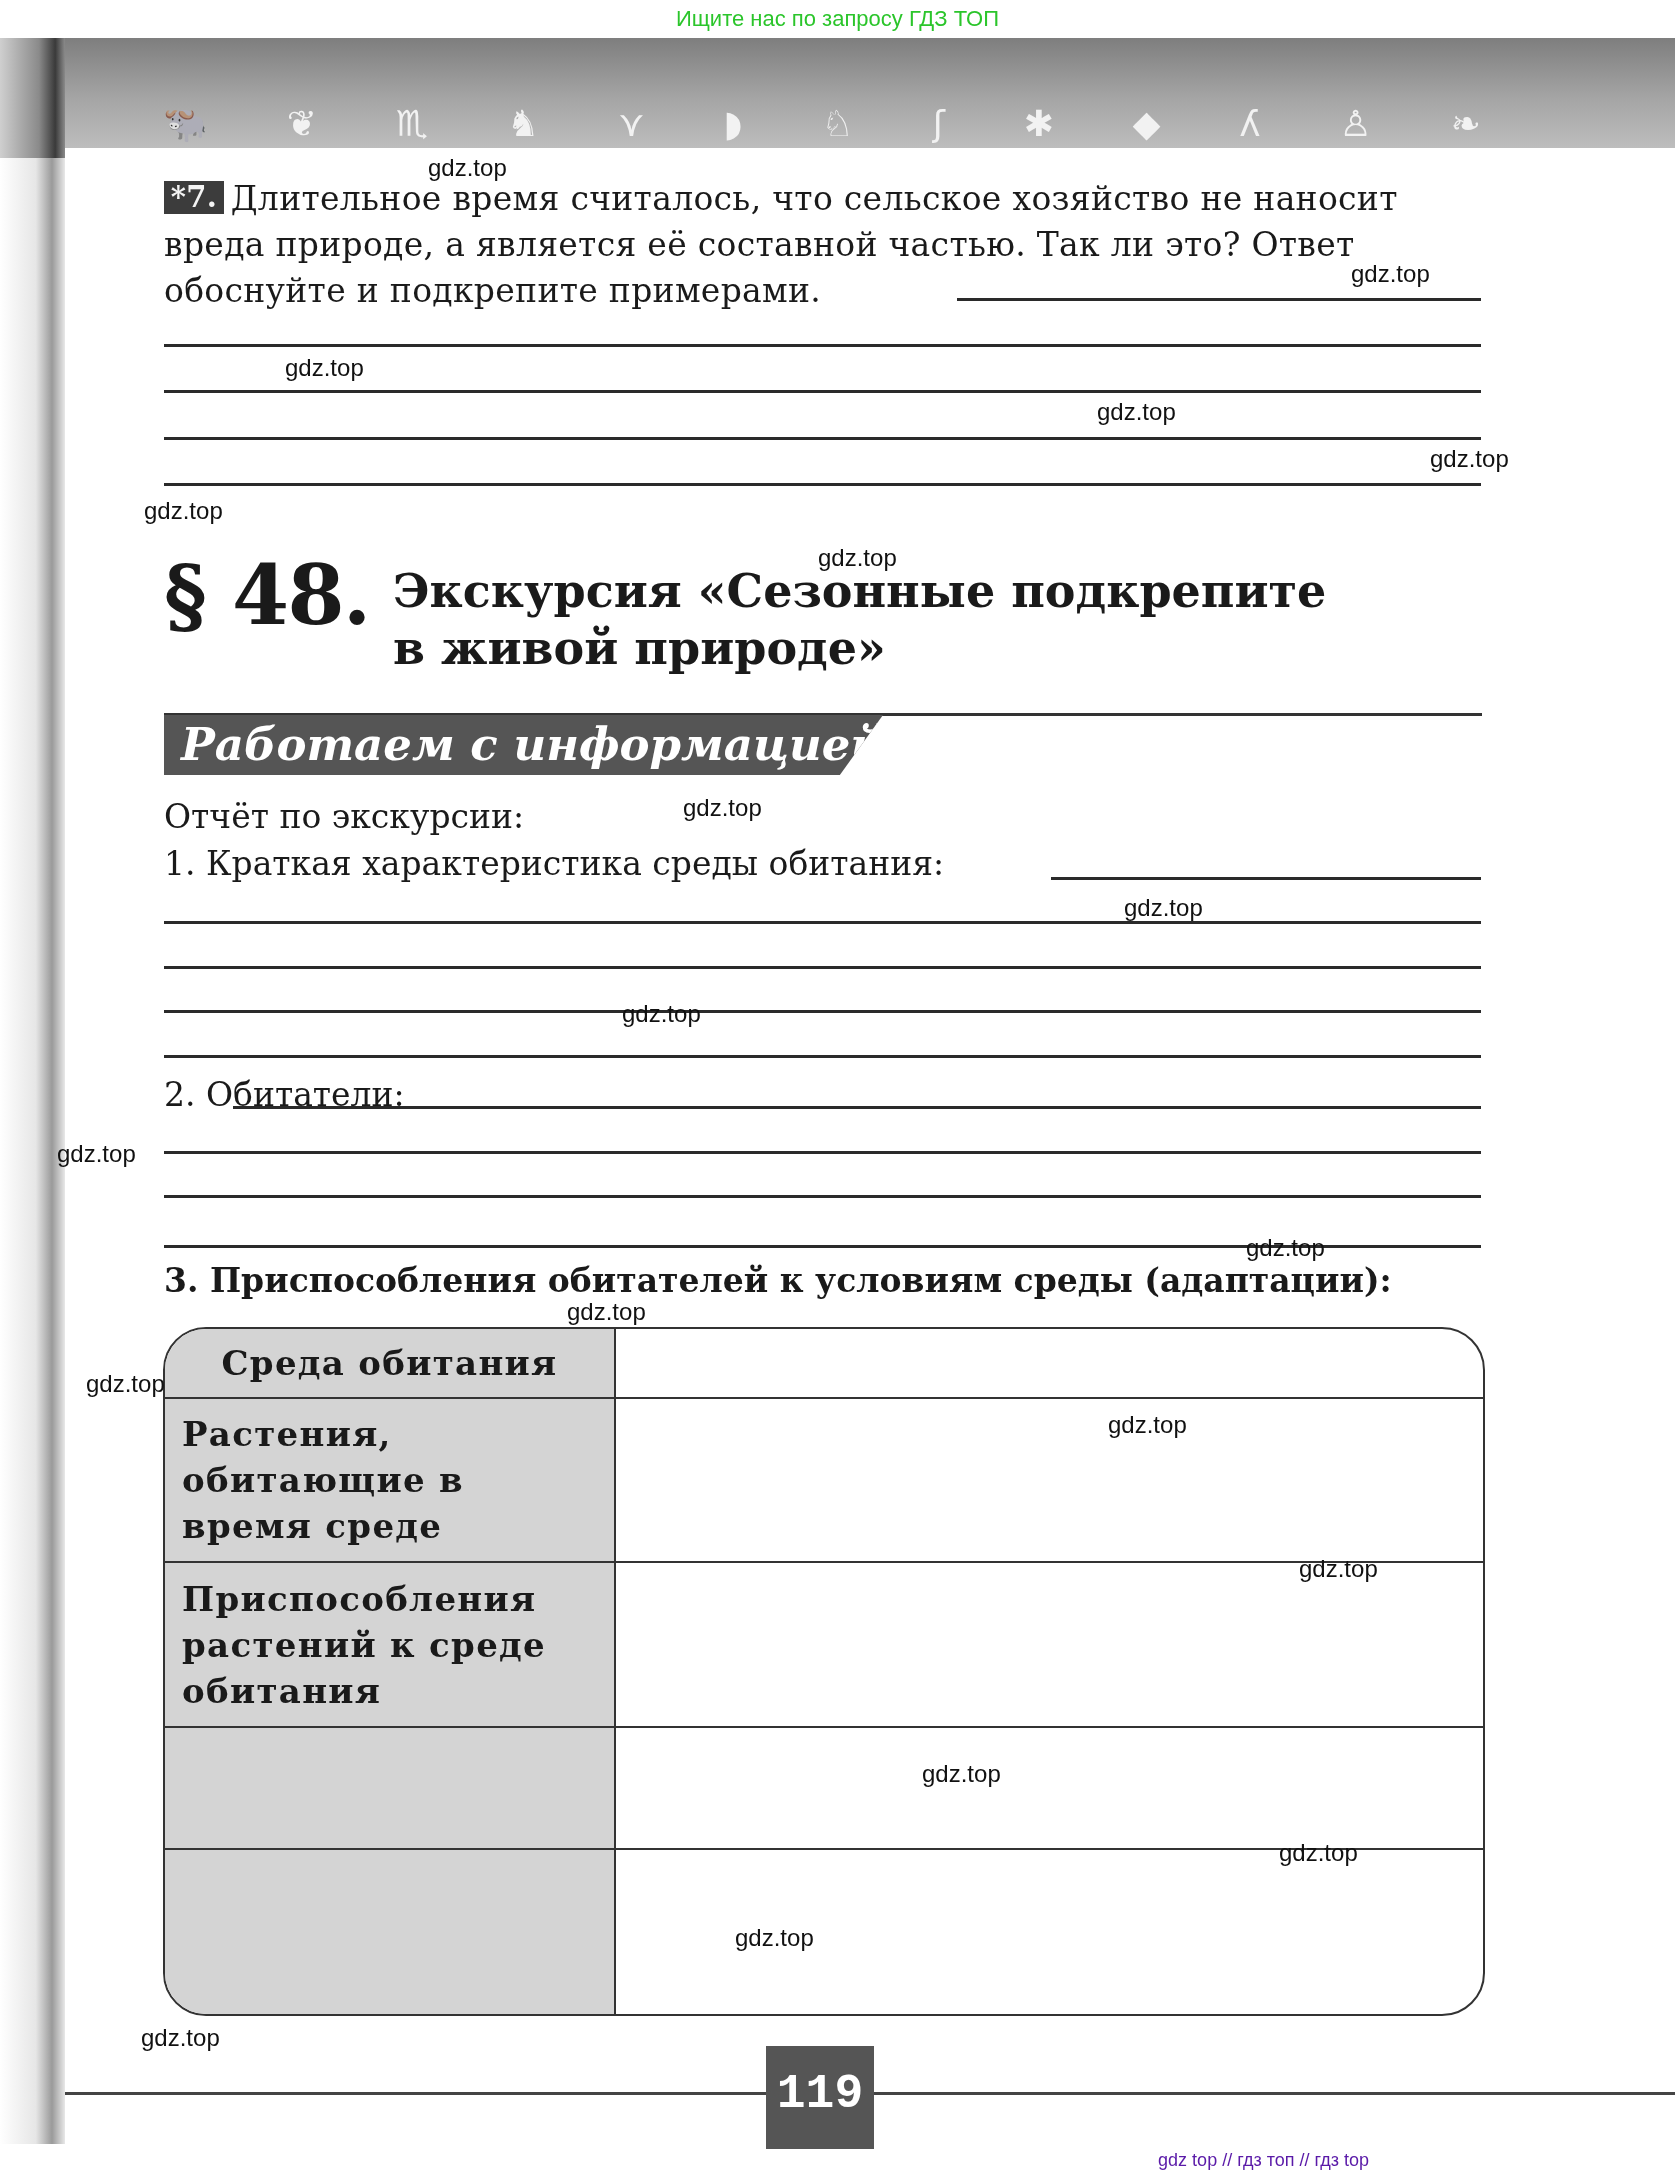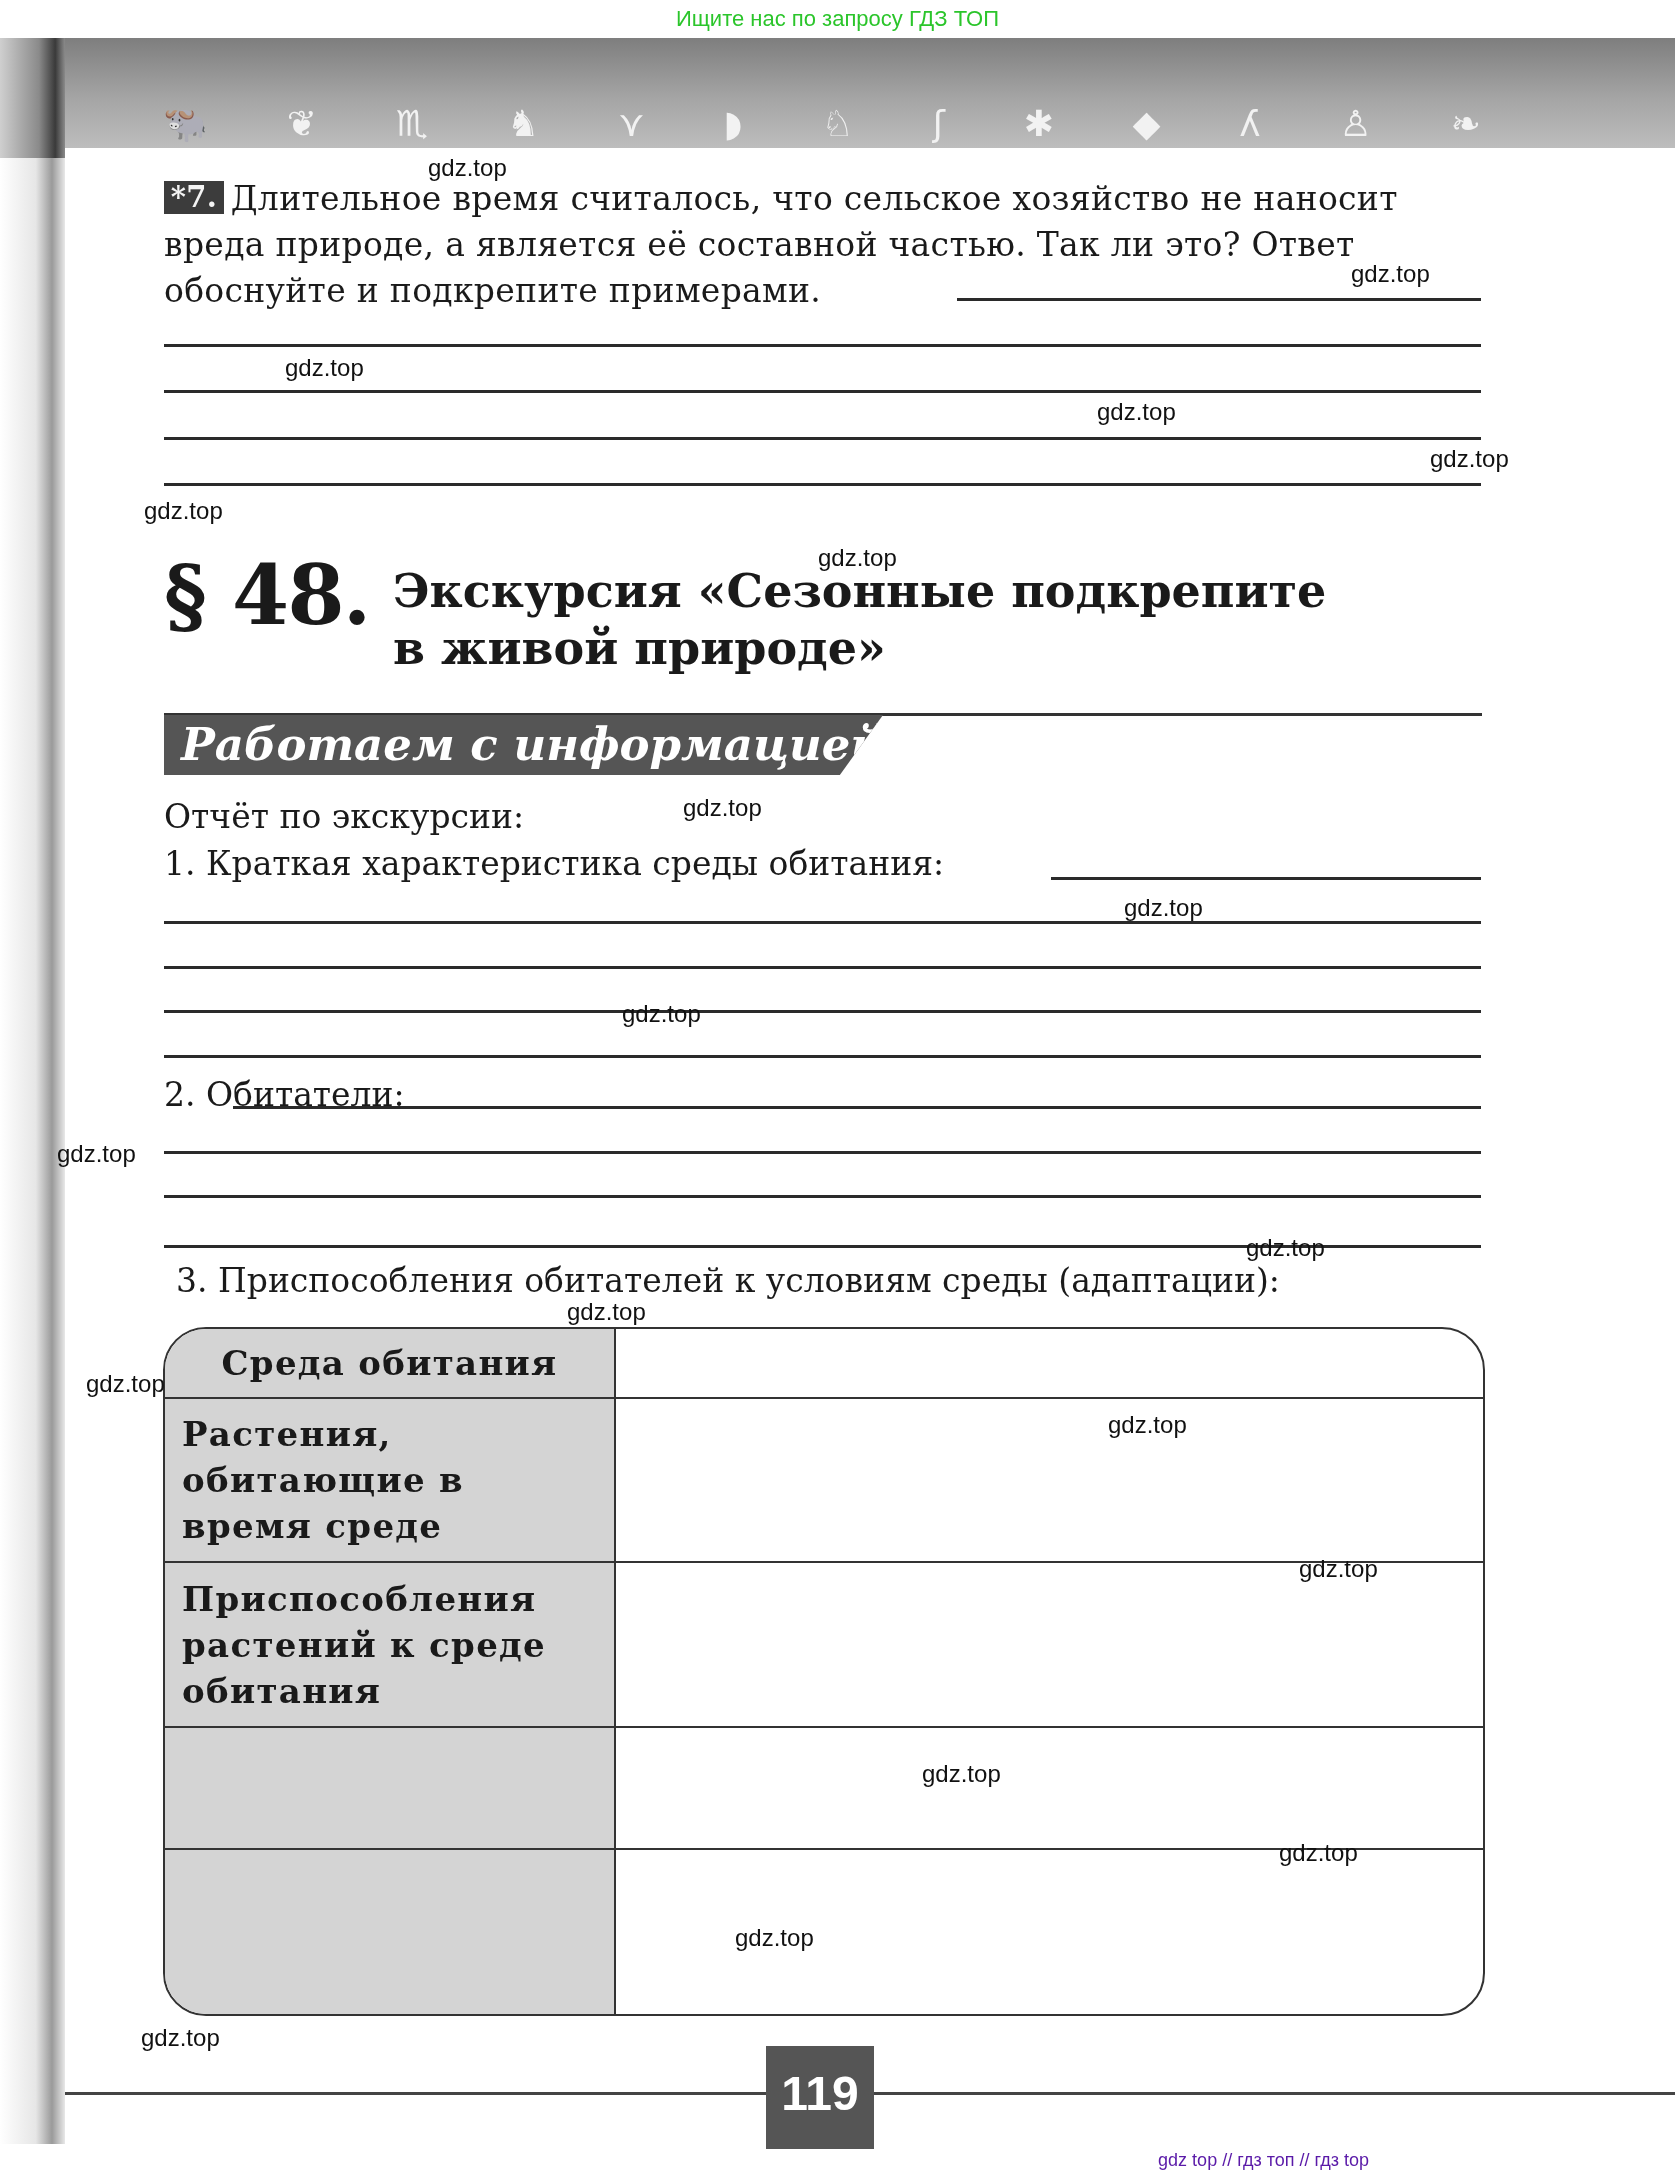--- a/index.html
+++ b/index.html
@@ -95,21 +95,21 @@
     padding: 0 17px; box-sizing: border-box;
   }
   .tcell-answer {
     position: absolute; left: 452px; top: 0; right: 0; height: 100%;
   }
   .footer-rule {
     position: absolute; left: 65px; top: 2092px; width: 1610px; height: 3.4px; background: #444;
   }
   .page-num {
     position: absolute; left: 766px; top: 2046px; width: 108px; height: 103px;
-    background: #555; color: #fff; font-family: Liberation Sans, sans-serif;
+    background: #555; color: #fff; font-family: Liberation Mono, monospace;
     font-weight: bold; font-size: 48px; text-align: center; line-height: 96px;
   }
   .bottom-banner {
     position: absolute; left: 0; top: 2144px; width: 1369px; height: 33px;
     text-align: right; font-family: "Liberation Sans", sans-serif;
     font-size: 18px; line-height: 33px; color: #5a1aa8;
   }
 </style>
 </head>
 <body>
@@ -166,21 +166,21 @@
 <div class="line" style="left:164px; top:966px; width:1317px;"></div>
 <div class="line" style="left:164px; top:1010px; width:1317px;"></div>
 <div class="line" style="left:164px; top:1055px; width:1317px;"></div>
 
 <div class="text-line" style="left:164px; top:1074px;text-align:center;">2. Обитатели:</div>
 <div class="line" style="left:233px; top:1106px; width:1248px;"></div>
 <div class="line" style="left:164px; top:1151px; width:1317px;"></div>
 <div class="line" style="left:164px; top:1195px; width:1317px;"></div>
 <div class="line" style="left:164px; top:1245px; width:1317px;"></div>
 
-<div class="text-line" style="left:176px; top:1260px;">3. Приспособления обитателей к условиям среды (адаптации):</div>
+<div class="text-line" style="left:164px; top:1260px;font-weight:bold;">3. Приспособления обитателей к условиям среды (адаптации):</div>
 
 <div class="table-wrap">
   <div class="tcol-left"></div>
   <div class="trow" style="top:0; height:70px;">
     <div class="tcell-label">Среда обитания</div>
     <div class="tcell-answer"></div>
   </div>
   <div class="trow" style="top:70px; height:164px;">
     <div class="tcell-label">Растения, обитающие в время среде</div>
     <div class="tcell-answer"></div>

